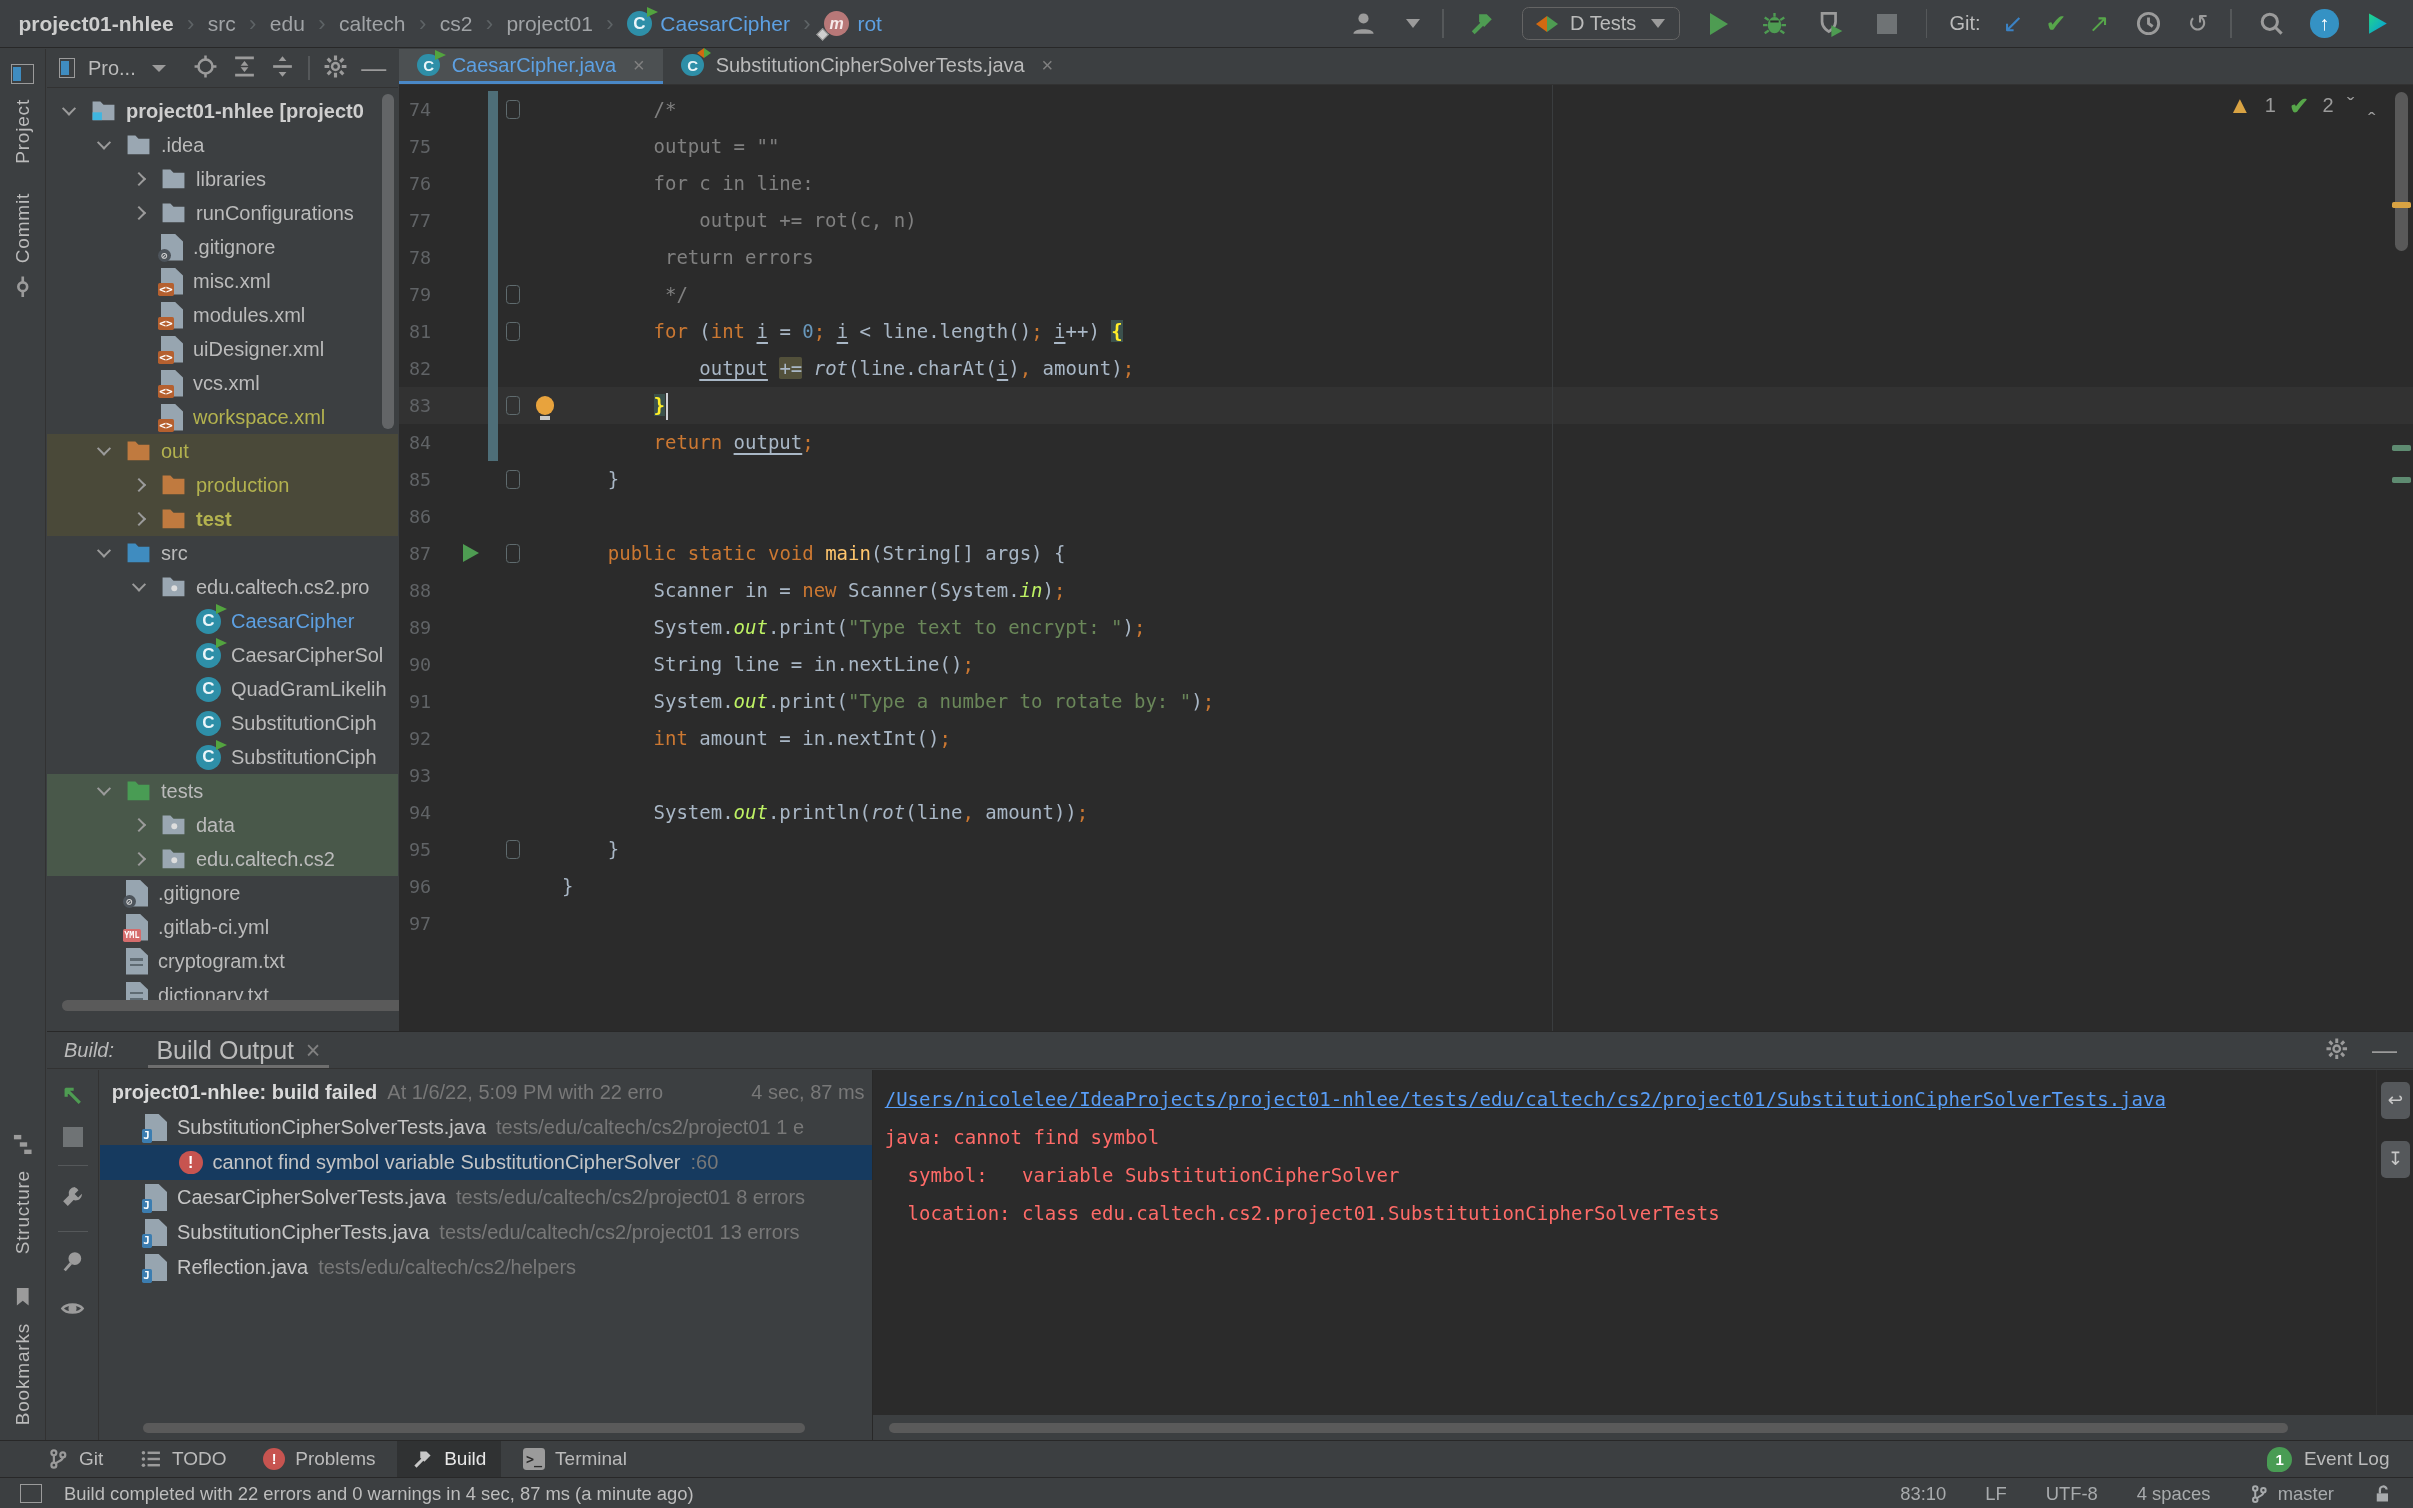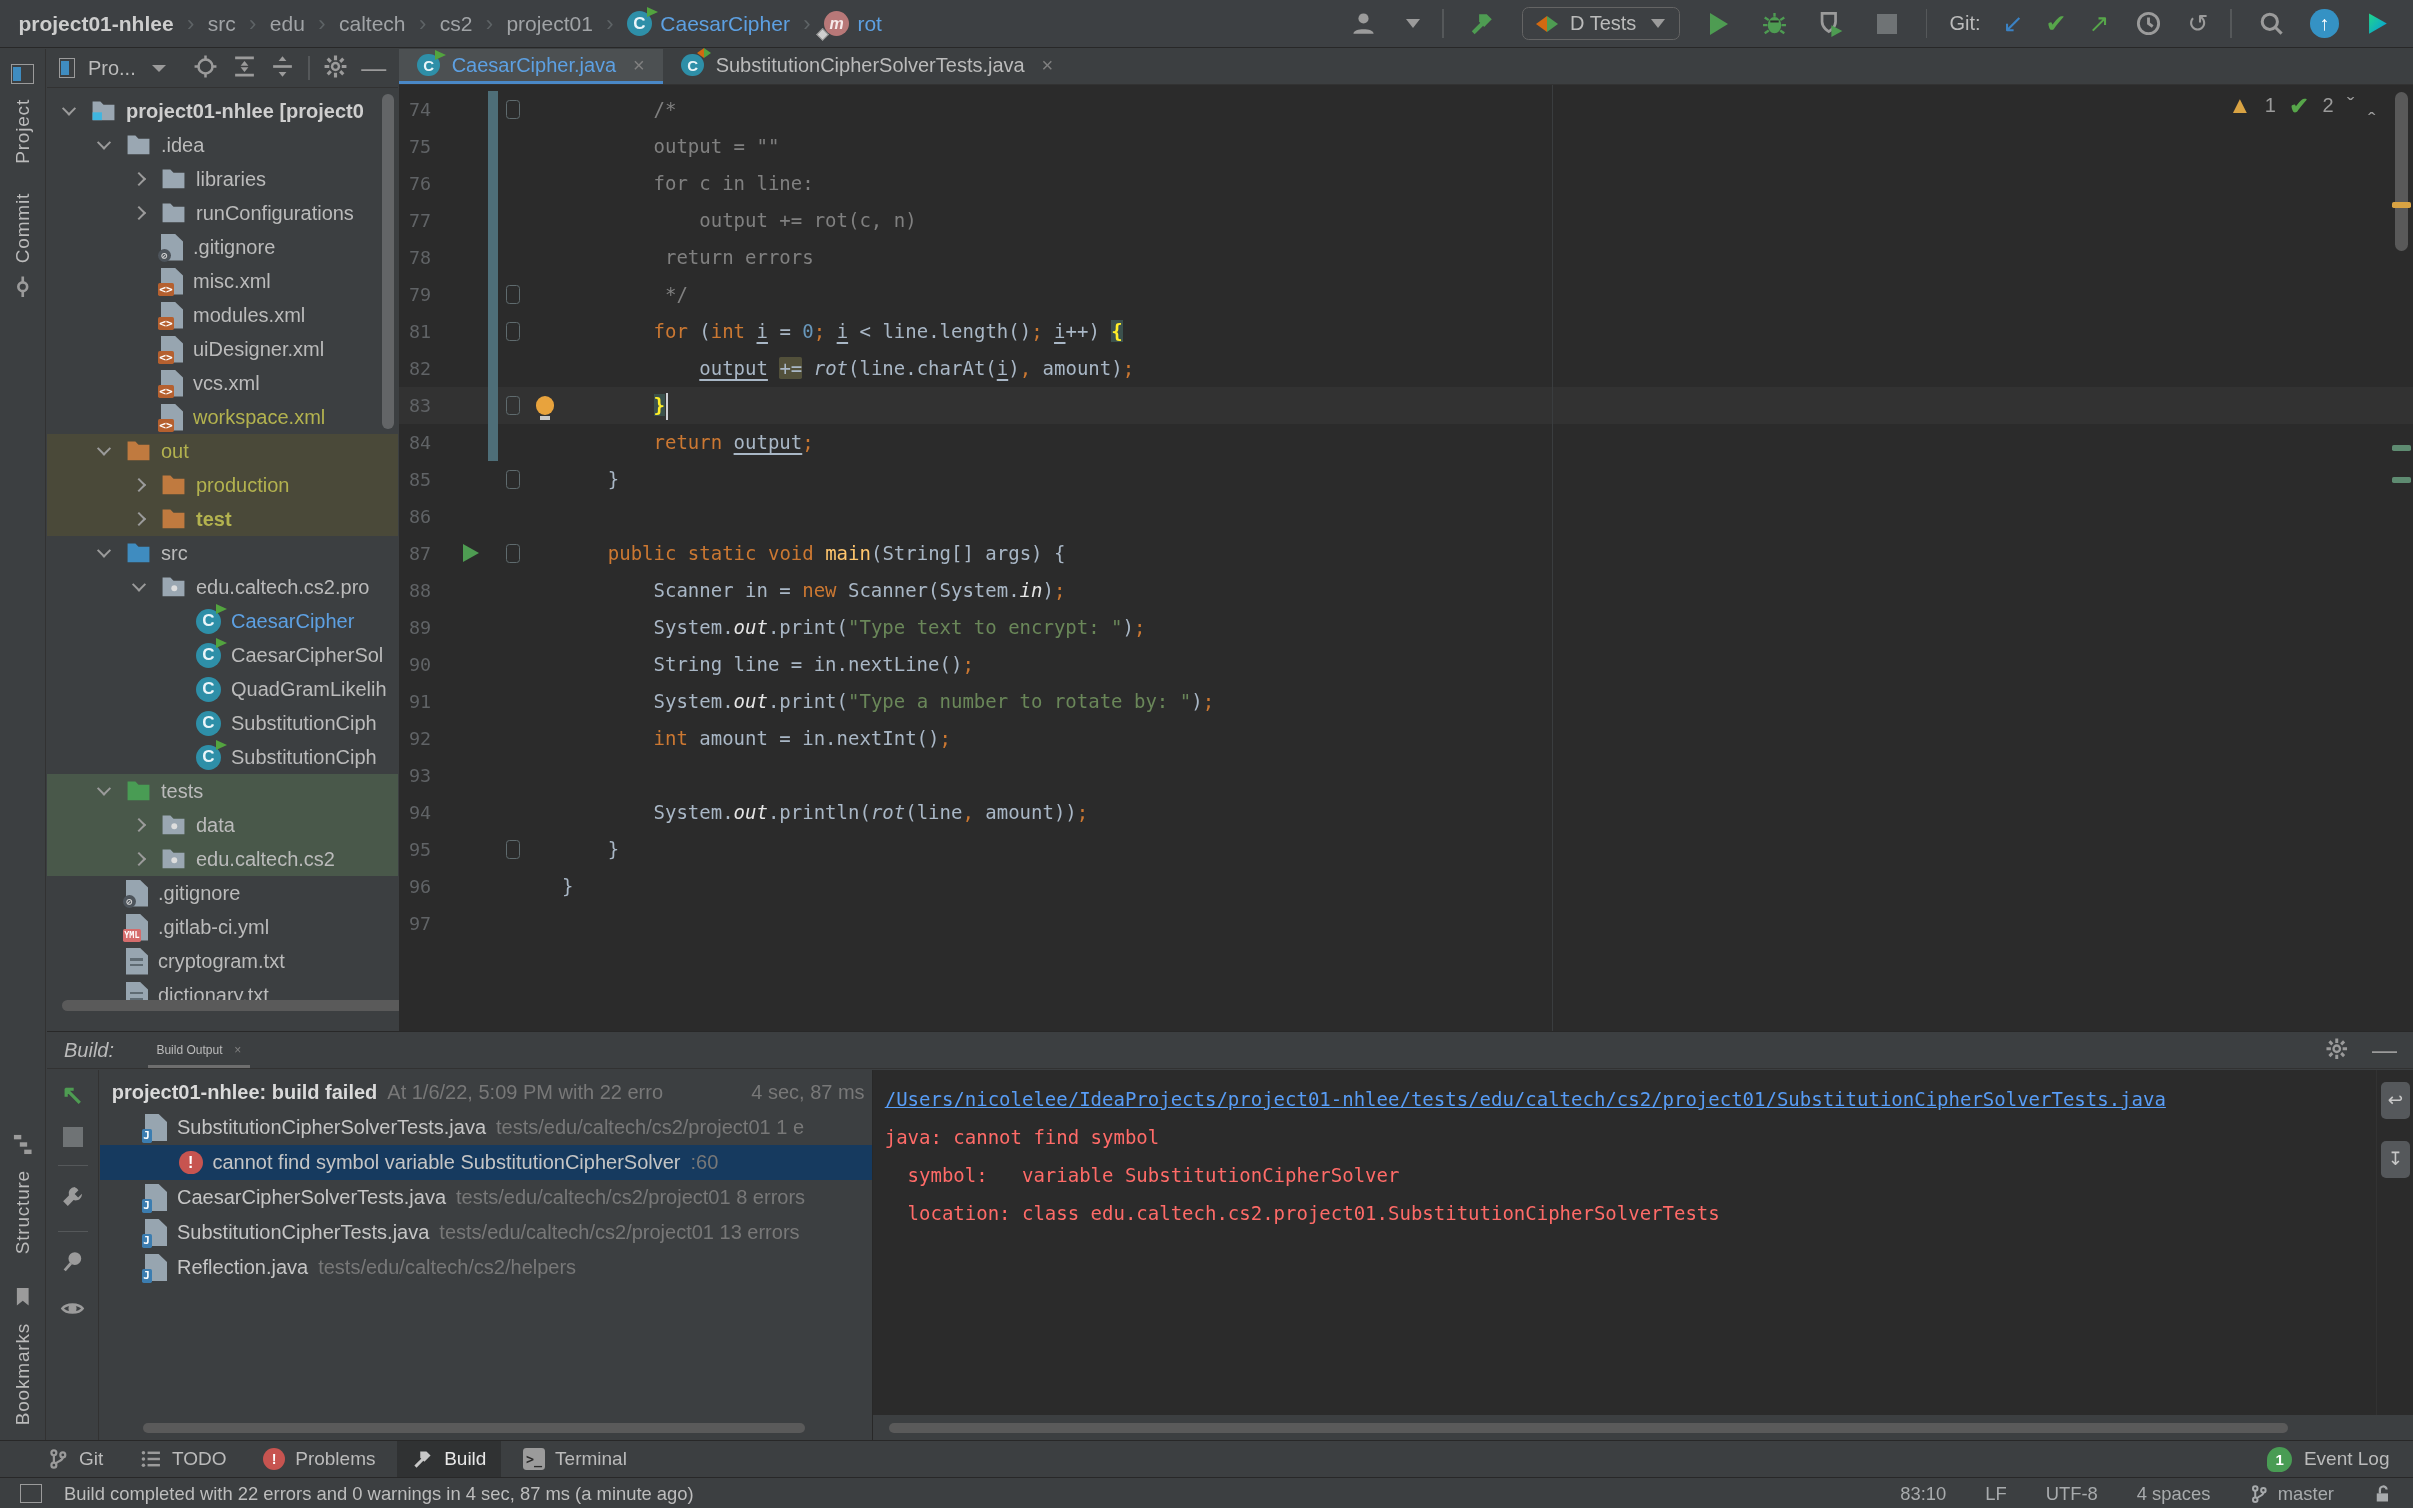--- a/index.html
+++ b/index.html
@@ -107,38 +107,38 @@
   .gstrip { width:10px; height:37px; }
   .chg .gstrip { background:#4E6E78; }
   .gfold { width:30px; display:flex; align-items:center; justify-content:center; }
   .gbulb { width:34px; display:flex; align-items:center; justify-content:center; }
   .fm { width:14.2px; height:18.4px; border:1.7px solid #5F6B6E; border-radius:3.4px; }
   .ra { width:0; height:0; border-left:16px solid #4E9C52; border-top:9.2px solid transparent; border-bottom:9.2px solid transparent; }
   .bulb { width:18.4px; height:18.4px; border-radius:50%; background:#E8A33D; position:relative; }
   .bulb:after { content:""; position:absolute; left:4.2px; bottom:-5.9px; width:10px; height:4.2px; background:#C8C8C8; }
   .caret { display:inline-block; width:2.5px; height:27px; background:#CED0D6; vertical-align:middle; margin-left:0.8px; }
   .cl-c{color:#808080;} .cl-k{color:#CC7832;} .cl-s{color:#6A8759;} .cl-n{color:#6897BB;}
-  .cl-f{color:#e5e5e5;font-style:italic;} .cl-m{color:#FFC66D;} .cl-i{font-style:italic;}
+  .cl-f{color:#bef264;font-style:italic;} .cl-m{color:#FFC66D;} .cl-i{font-style:italic;}
   .cl-u{text-decoration:underline;text-decoration-thickness:1.7px;text-underline-offset:4.2px;}
   .cl-b{color:#FFEF28;background:#3B514D;font-weight:bold;}
   .cl-a{background:#52503A;border-radius:1.7px;}
   .cl-p{color:#CC7832;}
   #margin-guide { position:absolute; left:1153px; top:0; bottom:0; width:0.8px; background:#3A3D3F; }
   #inspection-widget { position:absolute; top:6.7px; right:39px; display:flex; align-items:center; gap:13.4px;
     font-size:20px; color:#9B9B9B; }
   .warn-tri { color:#D9A343; font-size:23.5px; }
   .ok-check { color:#57A64A; font-size:23.5px; font-weight:bold; }
   #ed-vscroll { position:absolute; right:5.9px; top:6.7px; width:13.4px; height:159px; background:rgba(255,255,255,0.22); border-radius:6.7px; }
   .stripe-mark { position:absolute; right:3.4px; width:18.4px; height:5.9px; border-radius:1.7px; }
 
   
   #build-panel { position:absolute; left:47px; top:1031px; width:2367px; height:409px; background:#3C3F41; border-top:0.8px solid #282828; }
   #build-header { height:37px; display:flex; align-items:center; padding:0 17px; border-bottom:0.8px solid #323232; position:relative; }
   #build-label { color:#BBBBBB; font-size:20px; margin-right:34px;font-style:italic; }
-  #build-tab { display:flex; align-items:center; gap:11.7px; color:#BBBBBB; font-size:12px; height:100%; position:relative; padding:0 8.4px; }
+  #build-tab { display:flex; align-items:center; gap:11.7px; color:#BBBBBB; font-size:25px; height:100%; position:relative; padding:0 8.4px; }
   #build-tab .x { color:#808080; }
   #build-tab:after { content:""; position:absolute; left:0; right:0; bottom:0; height:3.4px; background:#6E6E6E; }
   #build-header-right { margin-left:auto; display:flex; align-items:center; gap:23.5px; }
   #build-header-right svg { width:23.5px; height:23.5px; }
   .hminus { color:#9B9B9B; font-size:25px; }
   #build-body { position:absolute; left:0; top:38px; right:0; bottom:0; }
   #build-toolbar { position:absolute; left:0; top:0; width:52px; bottom:0; border-right:0.8px solid #323232;
     display:flex; flex-direction:column; align-items:center; gap:18.4px; padding-top:13.4px; }
   #build-toolbar svg { width:25px; height:25px; }
   .bt-sep { width:30px; height:0.8px; background:#55585A; }

